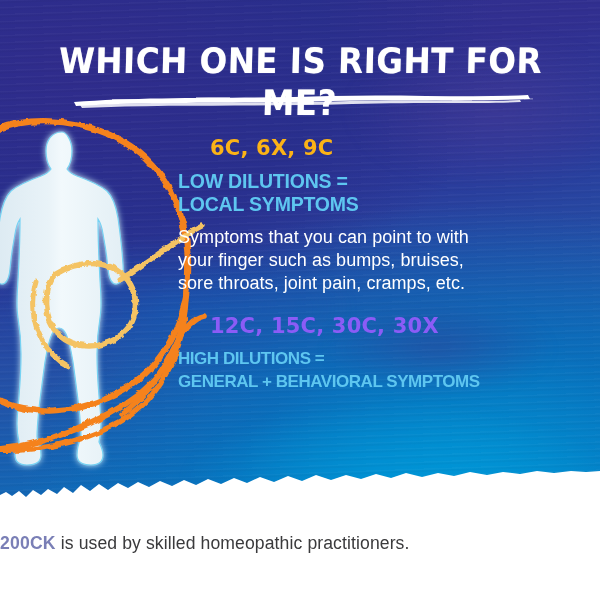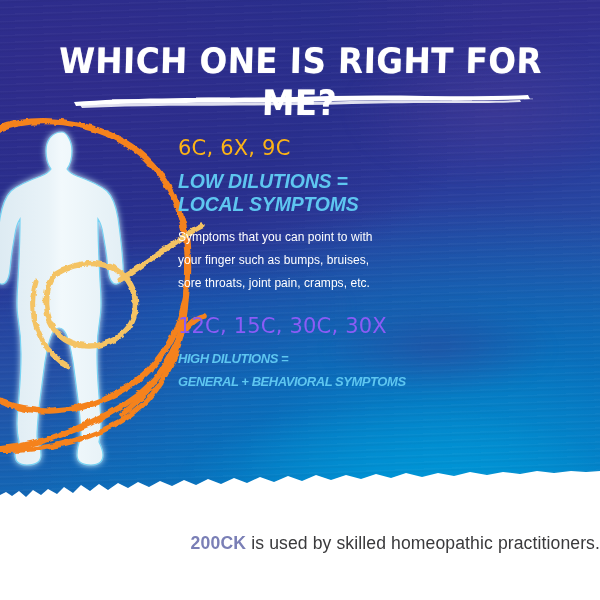--- a/index.html
+++ b/index.html
@@ -78,43 +78,43 @@
   #circles{ position:absolute; left:-28px; top:104px; width:300px; height:400px; pointer-events:none; }
   #circles svg{ display:block; overflow:visible; }
 
   
   #content{ position:absolute; left:178px; top:136px; width:406px; }
   .block{ margin:0; }
   .block + .block{ margin-top:19px; }
 
   .dose{
     font-family:"DejaVu Sans", sans-serif;
-    font-weight:400; font-size:21px; line-height:25px;
+    font-weight:700; font-size:21px; line-height:25px;
     letter-spacing:.2px;
+    margin-left:32px;
   }
   .dose.low { color:#fcb316; }
   .dose.high{ color:#8b5cf6; }
 
   .sub{
     font-weight:700; font-size:19.5px; line-height:22.5px;
     letter-spacing:-.2px; color:#5ec6f0; margin-top:9px;
     white-space:pre-line;
-    font-style:italic;
-  }
-  .sub.wide{ font-size:13px; letter-spacing:-.45px; }
+  }
+  .sub.wide{ font-size:17px; letter-spacing:-.45px; }
 
   .body{
-    font-size:12px; line-height:23px; color:#ffffff;
+    font-size:18px; line-height:23px; color:#ffffff;
     letter-spacing:.05px; margin-top:11px; white-space:pre-line;
   }
 
   
   #footer{
     position:absolute; left:0; top:533px; width:600px;
-    text-align:right; font-size:17.6px; color:#3a3a3c;
+    text-align:left; font-size:17.6px; color:#3a3a3c;
     letter-spacing:.1px;
   }
   #footer .code{ font-weight:700; color:#7a7fb6; letter-spacing:.2px; }
 </style>
 </head>
 <body>
 
 <div id="poster">
   <div class="bg-base"></div>
   <div class="bg-blotch-b"></div>

